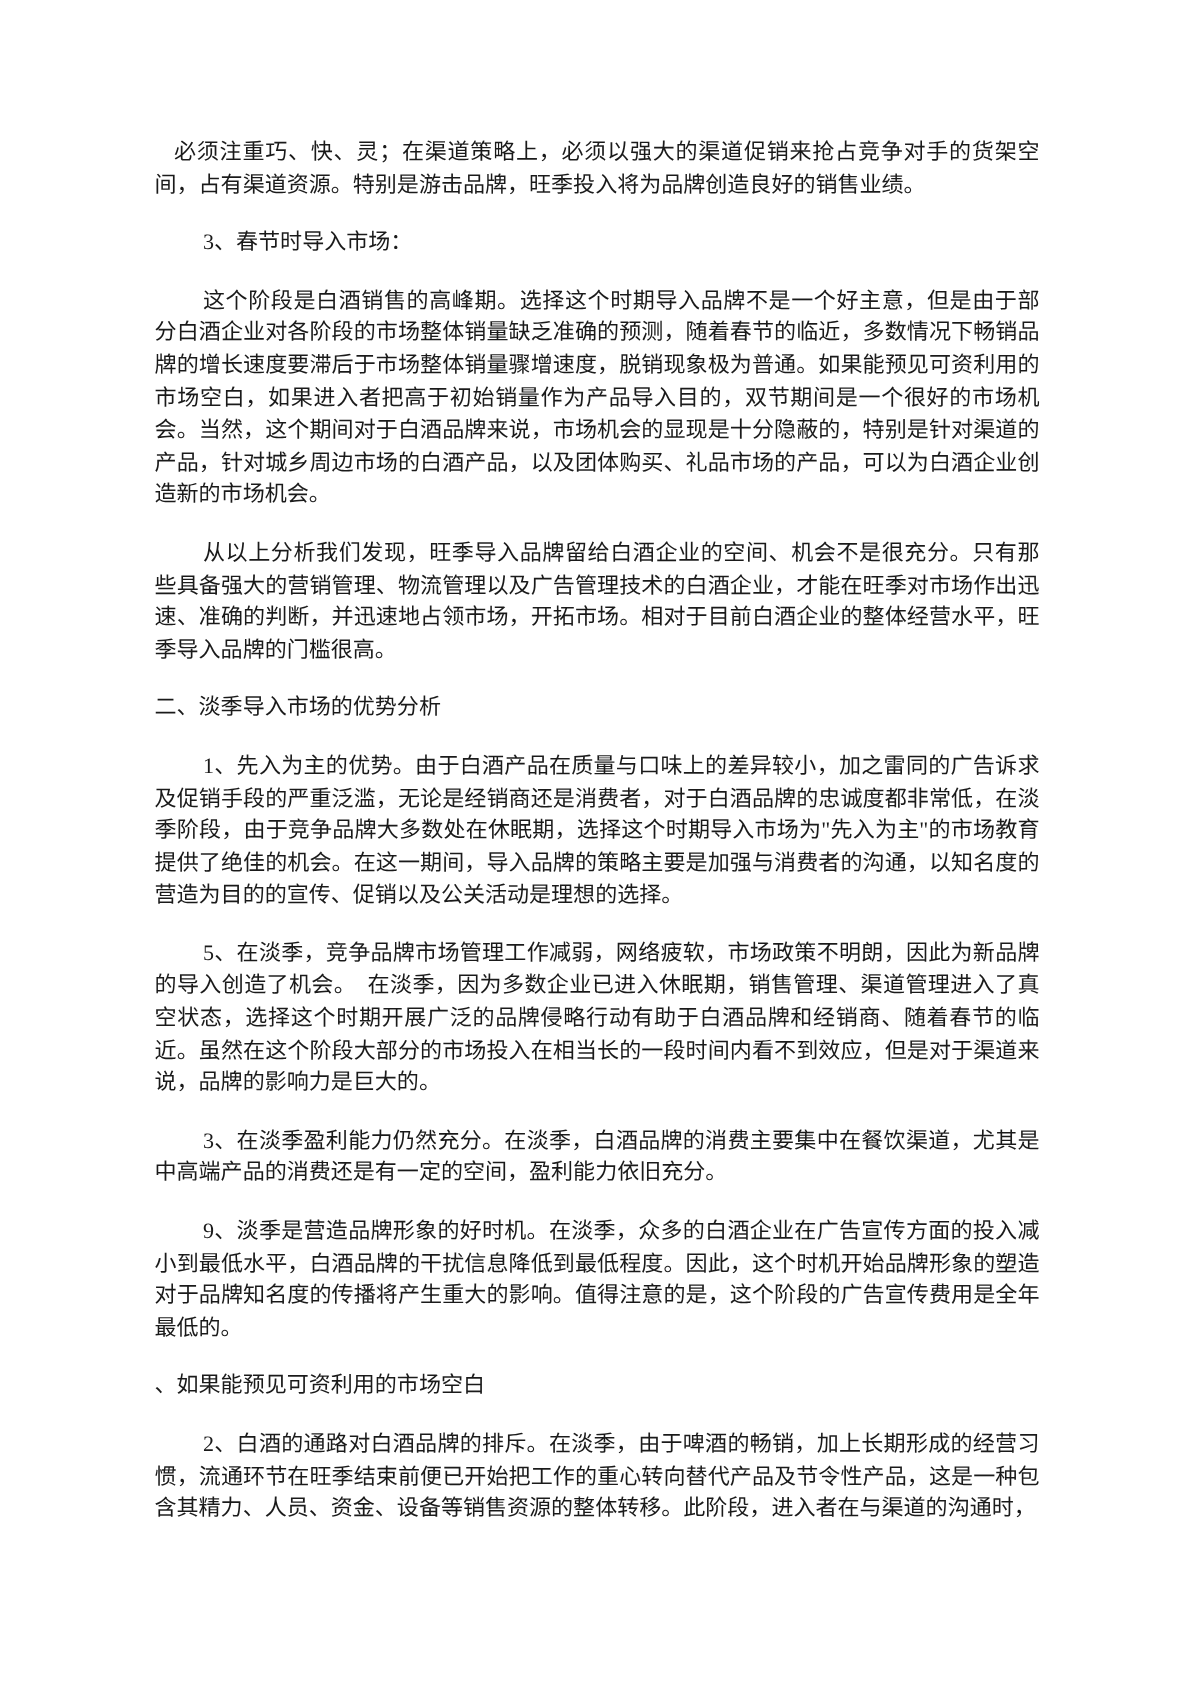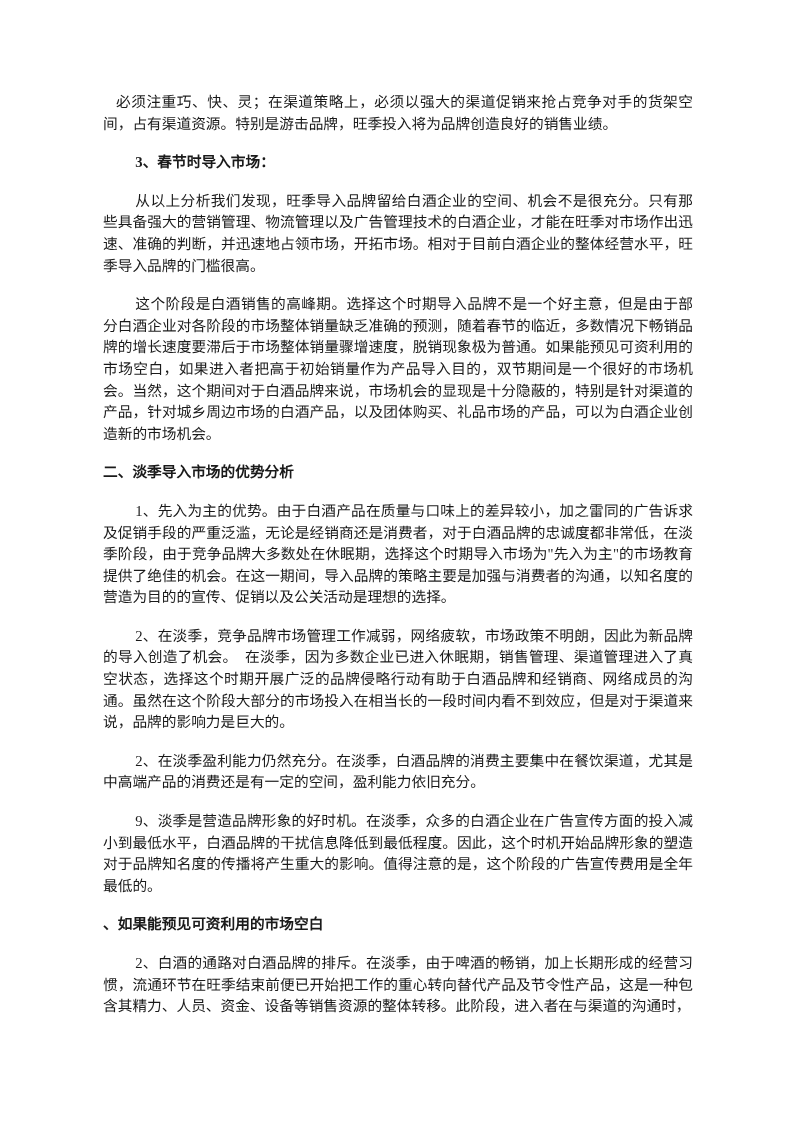--- a/index.html
+++ b/index.html
@@ -25,54 +25,54 @@
     line-height: 21.6px;
     text-align: justify;
     word-break: break-all;
   }
   
   .p-first { text-indent: 13px; }
   
   .p-indent { text-indent: 2.2em; }
   
   .h-sub {
-    font-weight: 700;
+    font-weight: 400;
     text-indent: 2.2em;
     text-align: left;
   }
   
   .h-center {
-    font-weight: 700;
+    font-weight: 400;
     text-align: center;
     text-indent: 0;
     margin: 18px 0 19px 0;
   }
   .lead { font-weight: 400; }
   .body-text { font-weight: 400; margin-top: 27px; }
 </style>
 </head>
 <body>
 
 <div class="page">
 
   <p class="p-first">必须注重巧、快、灵；在渠道策略上，必须以强大的渠道促销来抢占竞争对手的货架空间，占有渠道资源。特别是游击品牌，旺季投入将为品牌创造良好的销售业绩。</p>
 
   <p class="h-sub">3、春节时导入市场：</p>
 
+  <p class="p-indent">这个阶段是白酒销售的高峰期。选择这个时期导入品牌不是一个好主意，但是由于部分白酒企业对各阶段的市场整体销量缺乏准确的预测，随着春节的临近，多数情况下畅销品牌的增长速度要滞后于市场整体销量骤增速度，脱销现象极为普通。如果能预见可资利用的市场空白，如果进入者把高于初始销量作为产品导入目的，双节期间是一个很好的市场机会。当然，这个期间对于白酒品牌来说，市场机会的显现是十分隐蔽的，特别是针对渠道的产品，针对城乡周边市场的白酒产品，以及团体购买、礼品市场的产品，可以为白酒企业创造新的市场机会。</p>
+
   <p class="p-indent">从以上分析我们发现，旺季导入品牌留给白酒企业的空间、机会不是很充分。只有那些具备强大的营销管理、物流管理以及广告管理技术的白酒企业，才能在旺季对市场作出迅速、准确的判断，并迅速地占领市场，开拓市场。相对于目前白酒企业的整体经营水平，旺季导入品牌的门槛很高。</p>
-
-  <p class="p-indent">这个阶段是白酒销售的高峰期。选择这个时期导入品牌不是一个好主意，但是由于部分白酒企业对各阶段的市场整体销量缺乏准确的预测，随着春节的临近，多数情况下畅销品牌的增长速度要滞后于市场整体销量骤增速度，脱销现象极为普通。如果能预见可资利用的市场空白，如果进入者把高于初始销量作为产品导入目的，双节期间是一个很好的市场机会。当然，这个期间对于白酒品牌来说，市场机会的显现是十分隐蔽的，特别是针对渠道的产品，针对城乡周边市场的白酒产品，以及团体购买、礼品市场的产品，可以为白酒企业创造新的市场机会。</p>
 
   <p class="h-center">二、淡季导入市场的优势分析</p>
 
   <p class="p-indent"><b class="lead">1、先入为主的优势。</b><span class="body-text">由于白酒产品在质量与口味上的差异较小，加之雷同的广告诉求及促销手段的严重泛滥，无论是经销商还是消费者，对于白酒品牌的忠诚度都非常低，在淡季阶段，由于竞争品牌大多数处在休眠期，选择这个时期导入市场为"先入为主"的市场教育提供了绝佳的机会。在这一期间，导入品牌的策略主要是加强与消费者的沟通，以知名度的营造为目的的宣传、促销以及公关活动是理想的选择。</span></p>
 
-  <p class="p-indent"><b class="lead">2、在淡季，竞争品牌市场管理工作减弱，网络疲软，市场政策不明朗，因此为新品牌的导入创造了机会。</b><span class="body-text">　在淡季，因为多数企业已进入休眠期，销售管理、渠道管理进入了真空状态，选择这个时期开展广泛的品牌侵略行动有助于白酒品牌和经销商、网络成员的沟通。虽然在这个阶段大部分的市场投入在相当长的一段时间内看不到效应，但是对于渠道来说，品牌的影响力是巨大的。</span></p>
+  <p class="p-indent"><b class="lead">5、在淡季，竞争品牌市场管理工作减弱，网络疲软，市场政策不明朗，因此为新品牌的导入创造了机会。</b><span class="body-text">　在淡季，因为多数企业已进入休眠期，销售管理、渠道管理进入了真空状态，选择这个时期开展广泛的品牌侵略行动有助于白酒品牌和经销商、随着春节的临近。虽然在这个阶段大部分的市场投入在相当长的一段时间内看不到效应，但是对于渠道来说，品牌的影响力是巨大的。</span></p>
 
-  <p class="p-indent"><b class="lead">2、在淡季盈利能力仍然充分。</b><span class="body-text">在淡季，白酒品牌的消费主要集中在餐饮渠道，尤其是中高端产品的消费还是有一定的空间，盈利能力依旧充分。</span></p>
+  <p class="p-indent"><b class="lead">3、在淡季盈利能力仍然充分。</b><span class="body-text">在淡季，白酒品牌的消费主要集中在餐饮渠道，尤其是中高端产品的消费还是有一定的空间，盈利能力依旧充分。</span></p>
 
   <p class="p-indent"><b class="lead">9、淡季是营造品牌形象的好时机。</b><span class="body-text">在淡季，众多的白酒企业在广告宣传方面的投入减小到最低水平，白酒品牌的干扰信息降低到最低程度。因此，这个时机开始品牌形象的塑造对于品牌知名度的传播将产生重大的影响。值得注意的是，这个阶段的广告宣传费用是全年最低的。</span></p>
 
   <p class="h-center">、如果能预见可资利用的市场空白</p>
 
   <p class="p-indent"><b class="lead">2、白酒的通路对白酒品牌的排斥。</b><span class="body-text">在淡季，由于啤酒的畅销，加上长期形成的经营习惯，流通环节在旺季结束前便已开始把工作的重心转向替代产品及节令性产品，这是一种包含其精力、人员、资金、设备等销售资源的整体转移。此阶段，进入者在与渠道的沟通时，</span></p>
 
 </div>
 
 </body></html>

